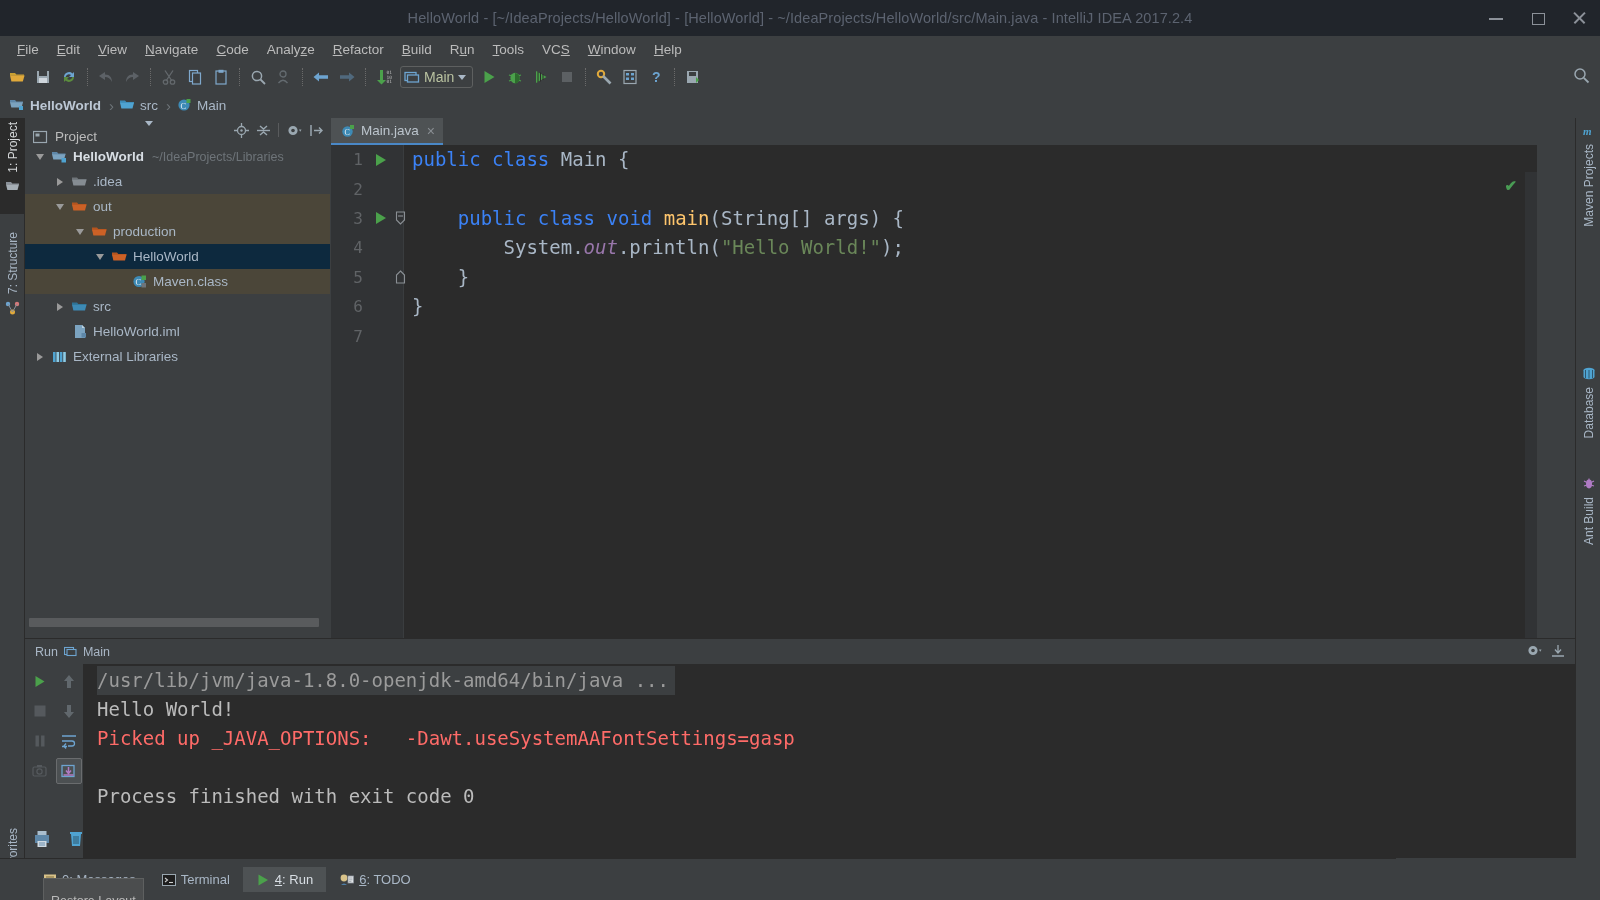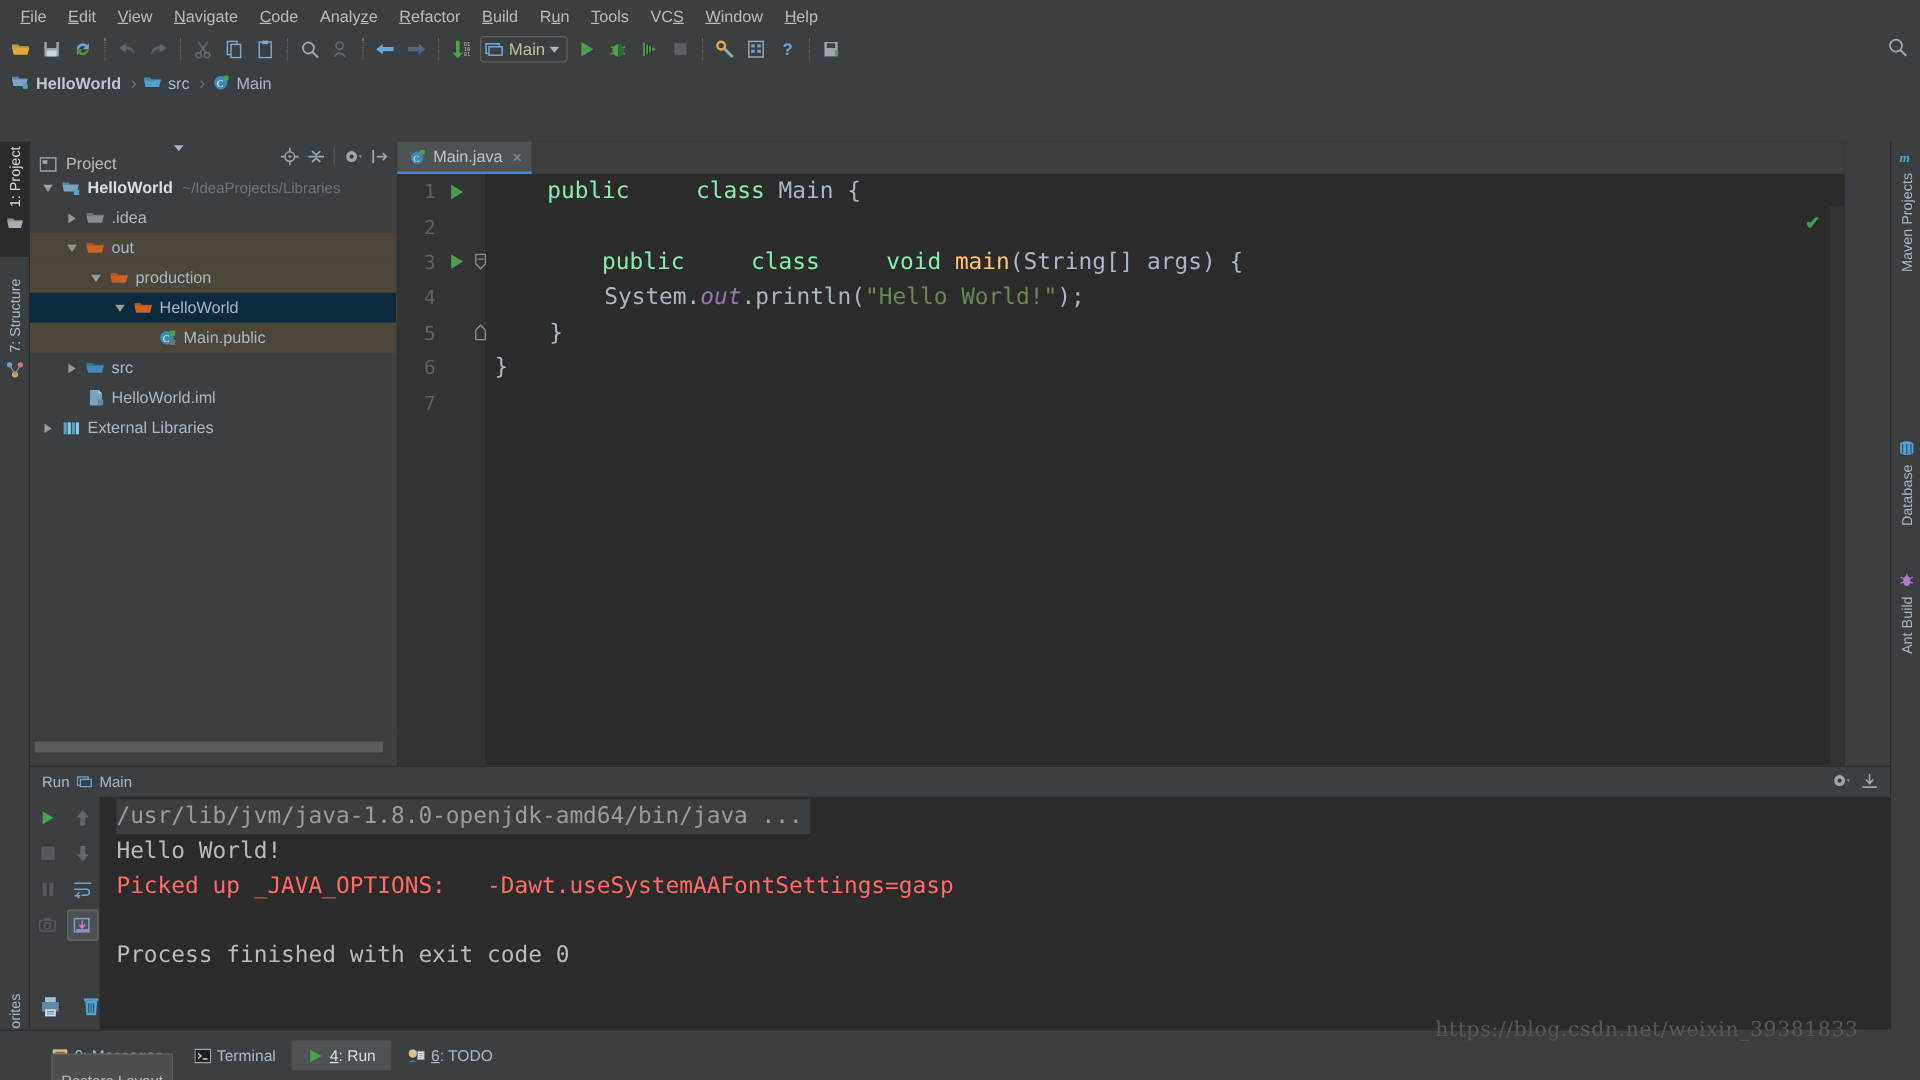--- a/index.html
+++ b/index.html
@@ -116,21 +116,21 @@
     height: 29.4px; position: relative; display: flex; align-items: center;
   }
   .gnum { position: absolute; right: 40px; font-family: "DejaVu Sans Mono", monospace; font-size: 16px; color: #606366; }
   .grun { position: absolute; right: 17px; width: 0; height: 0; border-top: 6px solid transparent; border-bottom: 6px solid transparent; border-left: 10px solid #4BA14B; cursor: pointer; }
   .gfold { position: absolute; right: -3px; }
   .code-lines {
     flex: 1; padding-left: 8px; border-left: 1px solid #3A3D3F;
     font-family: "DejaVu Sans Mono", monospace; font-size: 19px; line-height: 29.4px; color: #A9B7C6;
     white-space: pre; overflow: hidden;
   }
-  .kw { color: #86efac; margin-left: 44px; }
+  .kw { color: #3b82f6; }
   .fn { color: #FFC66D; }
   .st { color: #6A8759; }
   .fld { color: #9876AA; font-style: italic; }
   .pl { color: #A9B7C6; }
   .mark-col { position:absolute; right:0; top:27px; width:12px; height:493px; background:#313335; }
   .tickmark { position:absolute; right:20px; top:32px; color:#499C54; font-size:15px; font-weight:bold; }
 
   
   .rightstrip { position: absolute; right: 0; top: 0; width: 25px; height: 740px; background: #3C3F41; border-left:1px solid #2B2B2B; }
 
@@ -168,20 +168,28 @@
     font-size: 17px; color: #55595B; letter-spacing: .5px; white-space: nowrap;
   }
 
   svg { display: block; }
 </style>
 </head>
 <body>
 
 <div id="app">
 
+  <div class="titlebar">
+    <div class="title-text">HelloWorld - [~/IdeaProjects/HelloWorld] - [HelloWorld] - ~/IdeaProjects/HelloWorld/src/Main.java - IntelliJ IDEA 2017.2.4</div>
+    <div class="winbtns">
+      <div class="winbtn min"></div>
+      <div class="winbtn max"></div>
+      <div class="winbtn close"></div>
+    </div>
+  </div>
 
   <div class="menubar" id="menubar">
       <div class="menu-item"><span class="mn">F</span>ile</div>
       <div class="menu-item"><span class="mn">E</span>dit</div>
       <div class="menu-item"><span class="mn">V</span>iew</div>
       <div class="menu-item"><span class="mn">N</span>avigate</div>
       <div class="menu-item"><span class="mn">C</span>ode</div>
       <div class="menu-item">Analy<span class="mn">z</span>e</div>
       <div class="menu-item"><span class="mn">R</span>efactor</div>
       <div class="menu-item"><span class="mn">B</span>uild</div>
@@ -520,21 +528,21 @@
           <div class="trow" style="background: rgb(75, 70, 57); padding-left: 88px;">
             <span class="arrow"></span>
             <span class="ticon" style="margin-left: 5px;">
               <svg width="16" height="15" viewBox="0 0 16 15">
                 <circle cx="7" cy="7.5" r="5.6" fill="#3D8AB5"></circle>
                 <text x="3.6" y="11" font-size="8.5" fill="#E6EEF3" font-family="serif">C</text>
                 <rect x="9.5" y="1.5" width="4.5" height="4.5" fill="#4BA14B"></rect>
                 <rect x="9.5" y="9" width="4.5" height="4.5" fill="#6E7479"></rect>
               </svg>
             </span>
-            <span class="tlabel">Main.public</span>
+            <span class="tlabel">Maven.class</span>
           </div>
           <div class="trow" style="padding-left: 28px;">
             <span class="arrow">
               <span class="tri-r"></span>
             </span>
             <span class="ticon" style="margin-left: 5px;">
               <svg width="16" height="14" viewBox="0 0 16 14">
                 <path d="M0 2.5h5l1.3 1.5H14.5v1.2H0z" fill="#2E7295"></path>
                 <path d="M0 4.8h14.5l-1.5 5.8H1.4z" fill="#3D8AB5"></path>
               </svg>
@@ -809,15 +817,14 @@
               <path d="M2 12 q3 -3 6 0" fill="#4F7FA8"></path>
               <rect x="9" y="3" width="5.5" height="7" fill="#E3E7EA" stroke="#8A9199" stroke-width="0.8"></rect>
               <path d="M10 5 h3.5 M10 6.8 h3.5 M10 8.4 h2.4" stroke="#8A9199" stroke-width="0.7"></path>
             </svg>
           </span>
           <span><span class="u">6</span>: TODO</span>
         </div>
       </div>
 
   </div>
-  <div class="watermark">https://blog.csdn.net/weixin_39381833</div>
 
 </div>
 
 </body></html>

